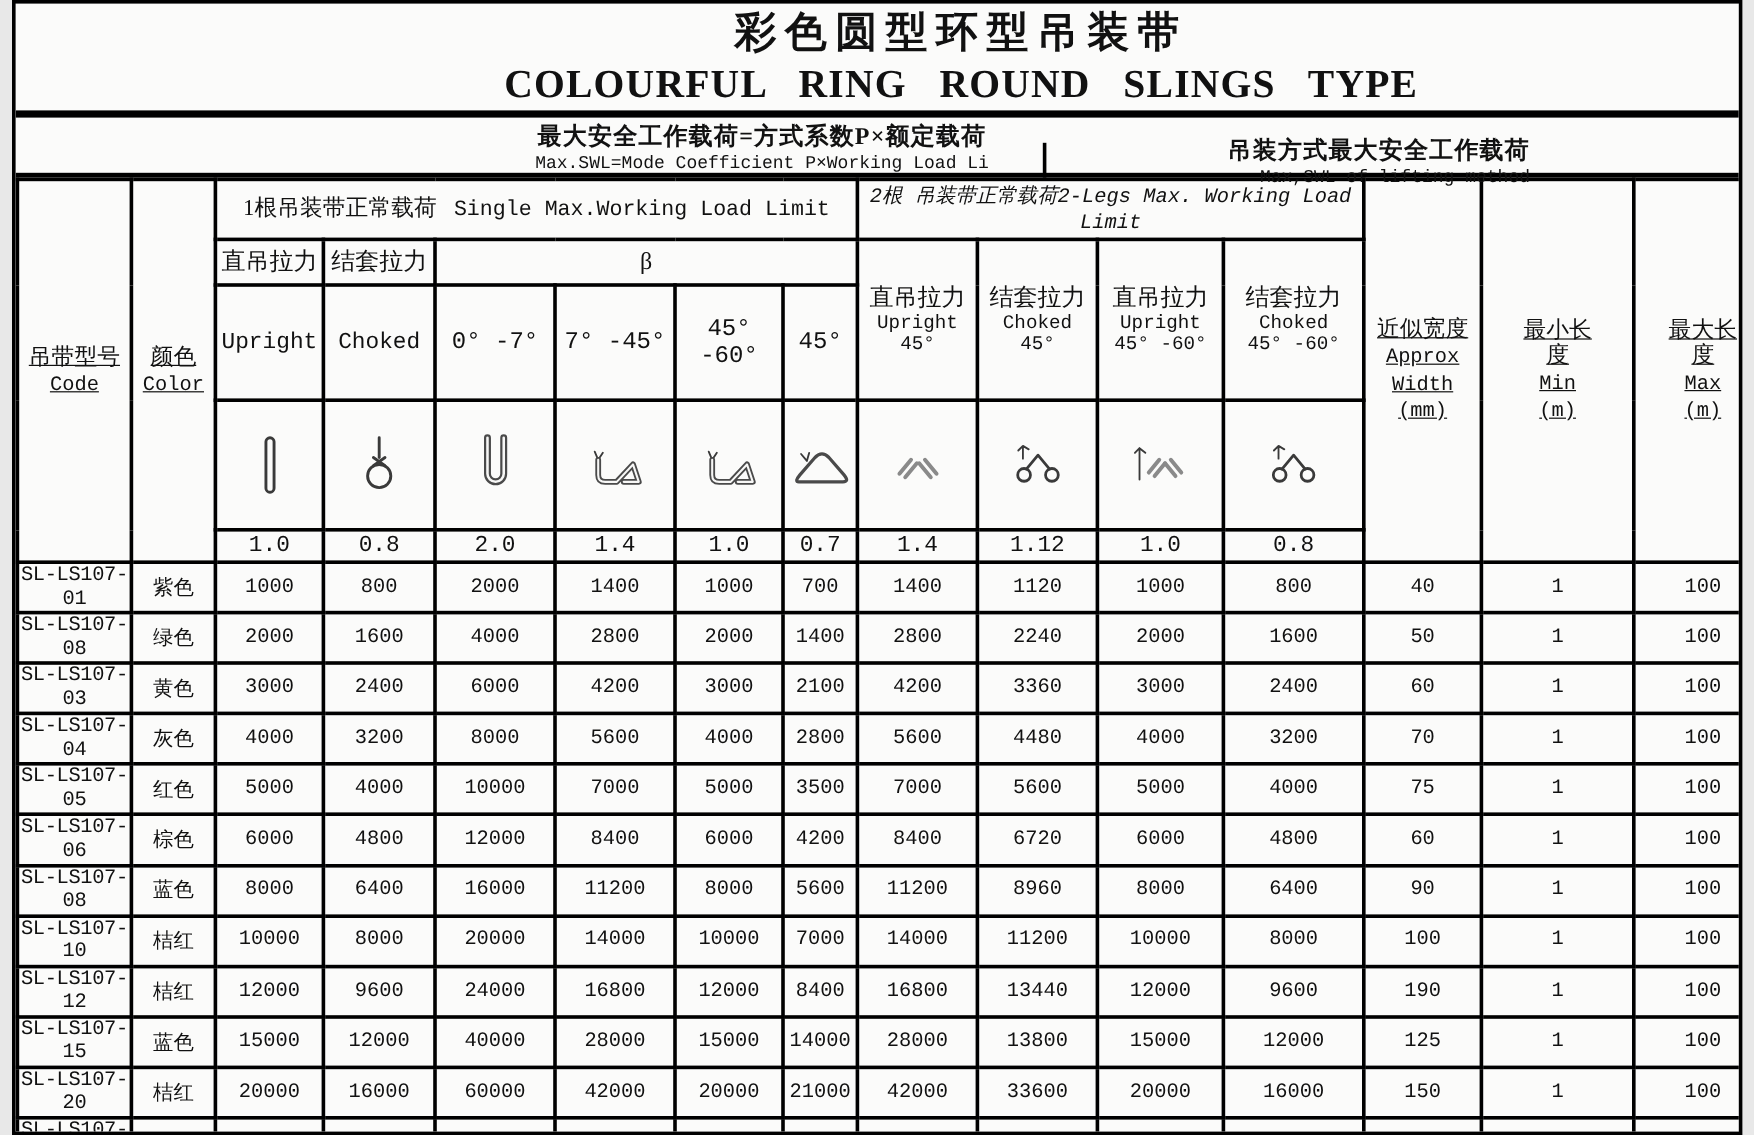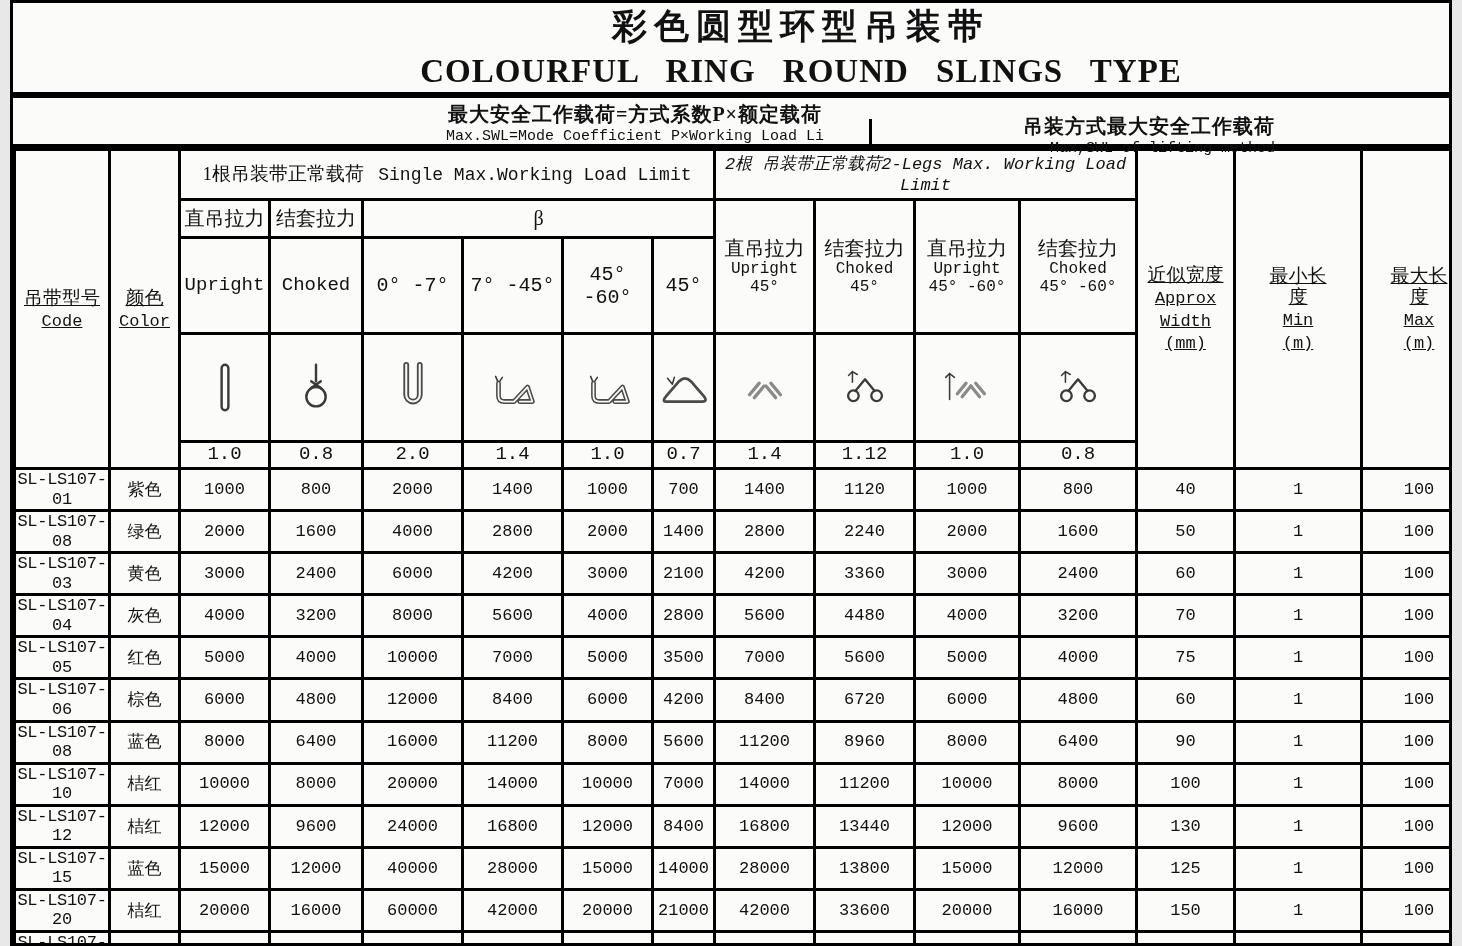--- a/index.html
+++ b/index.html
@@ -390,21 +390,21 @@
           <td class="num-cell">12000</td>
           <td class="num-cell">9600</td>
           <td class="num-cell">24000</td>
           <td class="num-cell">16800</td>
           <td class="num-cell">12000</td>
           <td class="num-cell">8400</td>
           <td class="num-cell">16800</td>
           <td class="num-cell">13440</td>
           <td class="num-cell">12000</td>
           <td class="num-cell">9600</td>
-          <td class="num-cell">130</td>
+          <td class="num-cell">190</td>
           <td class="num-cell">1</td>
           <td class="num-cell">100</td>
         </tr>
         <tr>
           <td class="code-cell">SL-LS107-15</td>
           <td class="color-cell zh">蓝色</td>
           <td class="num-cell">15000</td>
           <td class="num-cell">12000</td>
           <td class="num-cell">40000</td>
           <td class="num-cell">28000</td>

